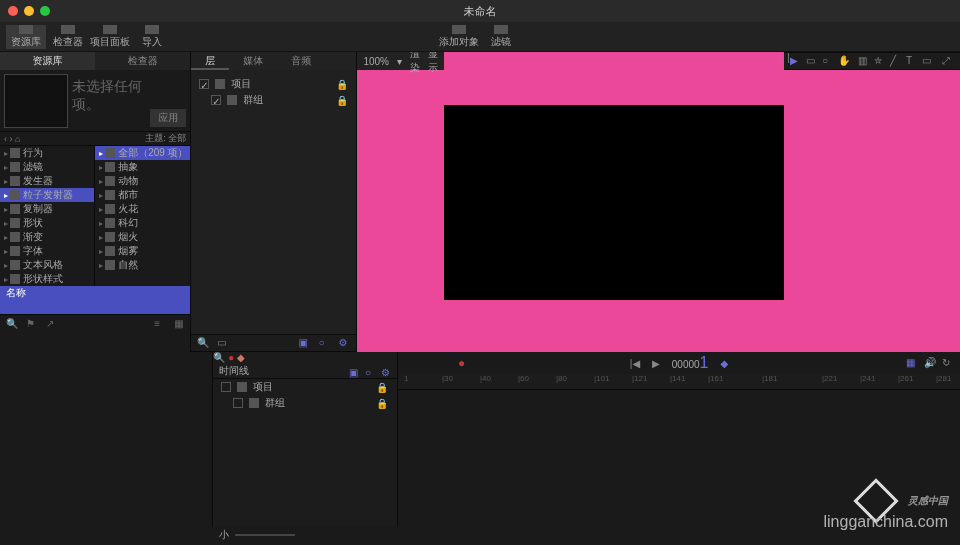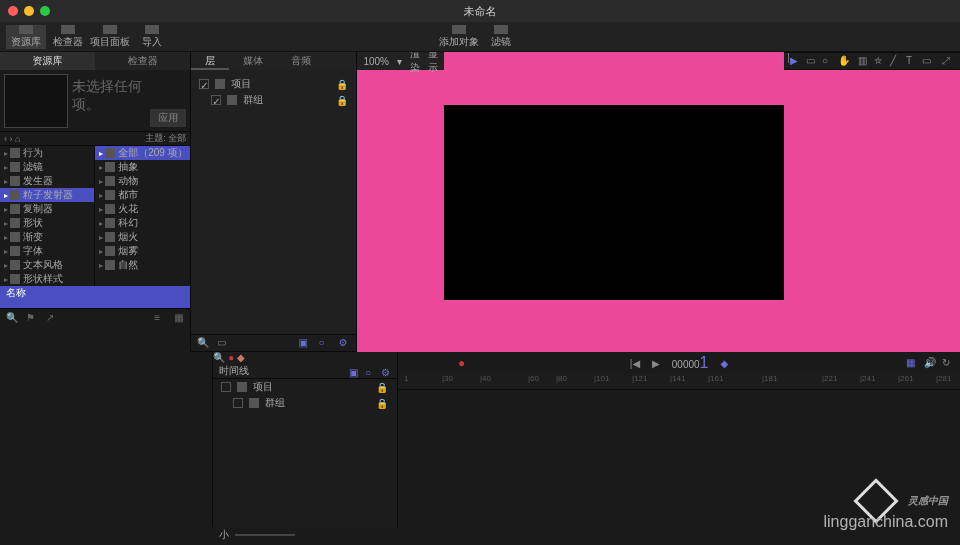--- a/index.html
+++ b/index.html
@@ -27,21 +27,21 @@
 .apply-btn{align-self:flex-end;padding:2px 8px;background:#333;color:#888;font-size:10px;cursor:pointer}
 .lib-nav{height:14px;display:flex;align-items:center;justify-content:space-between;padding:0 4px;background:#1a1a1a;border-bottom:1px solid #0a0a0a}
 .lib-nav span{font-size:9px;color:#888}
 .two-col{display:flex;height:140px}
 .col{width:50%;overflow:hidden}
 .cat-row{height:14px;display:flex;align-items:center;padding:0 2px;font-size:9px;color:#aaa;cursor:pointer;position:relative}
 .cat-row.sel{background:#4a4fbf;color:#fff}
 .cat-row .arr{width:8px;text-align:center;color:#666;font-size:8px}
 .cat-row.sel .arr{color:#fff}
 .cat-row .ci{width:10px;height:10px;background:#555;margin-right:3px}
-.name-hdr{height:22px;background:#4a4fbf;color:#fff;padding:0 6px;line-height:14px;font-size:10px}
+.name-hdr{height:28px;background:#4a4fbf;color:#fff;padding:0 6px;line-height:14px;font-size:10px}
 .item-list{height:calc(100% - 282px);overflow:auto}
 .item-row{height:16px;display:flex;align-items:center;padding-left:8px;font-size:10px;color:#bbb;cursor:pointer}
 .item-row .ii{width:10px;height:10px;background:#444;margin-right:6px;border-radius:2px}
 .side-foot{height:16px;display:flex;align-items:center;gap:10px;padding:0 6px;border-top:1px solid #0a0a0a}
 .side-foot .sico{width:10px;height:10px;color:#666}
 .center{width:185px;background:#202020;border-right:1px solid #0a0a0a;display:flex;flex-direction:column}
 .ctabs{height:18px;display:flex;background:#222}
 .ctab{padding:0 14px;line-height:18px;font-size:10px;color:#888;cursor:pointer}
 .ctab.active{color:#ddd;border-bottom:2px solid #555}
 .layer-list{flex:1;padding:6px 0}
@@ -357,21 +357,21 @@
       <span class="ricons">
         <span class="mico purple">▦</span>
         <span class="mico">🔊</span>
         <span class="mico">↻</span>
       </span>
     </div>
     <div class="tl-hdr" id="ruler">
         <span class="tick" style="left: 6px;">1</span>
         <span class="tick" style="left: 44px;">|30</span>
         <span class="tick" style="left: 82px;">|40</span>
-        <span class="tick" style="left: 130px;">|60</span>
+        <span class="tick" style="left: 120px;">|60</span>
         <span class="tick" style="left: 158px;">|80</span>
         <span class="tick" style="left: 196px;">|101</span>
         <span class="tick" style="left: 234px;">|121</span>
         <span class="tick" style="left: 272px;">|141</span>
         <span class="tick" style="left: 310px;">|161</span>
         <span class="tick" style="left: 364px;">|181</span>
         <span class="tick" style="left: 368px; margin-top: 26px;">|201</span>
         <span class="tick" style="left: 424px;">|221</span>
         <span class="tick" style="left: 462px;">|241</span>
         <span class="tick" style="left: 500px;">|261</span>

